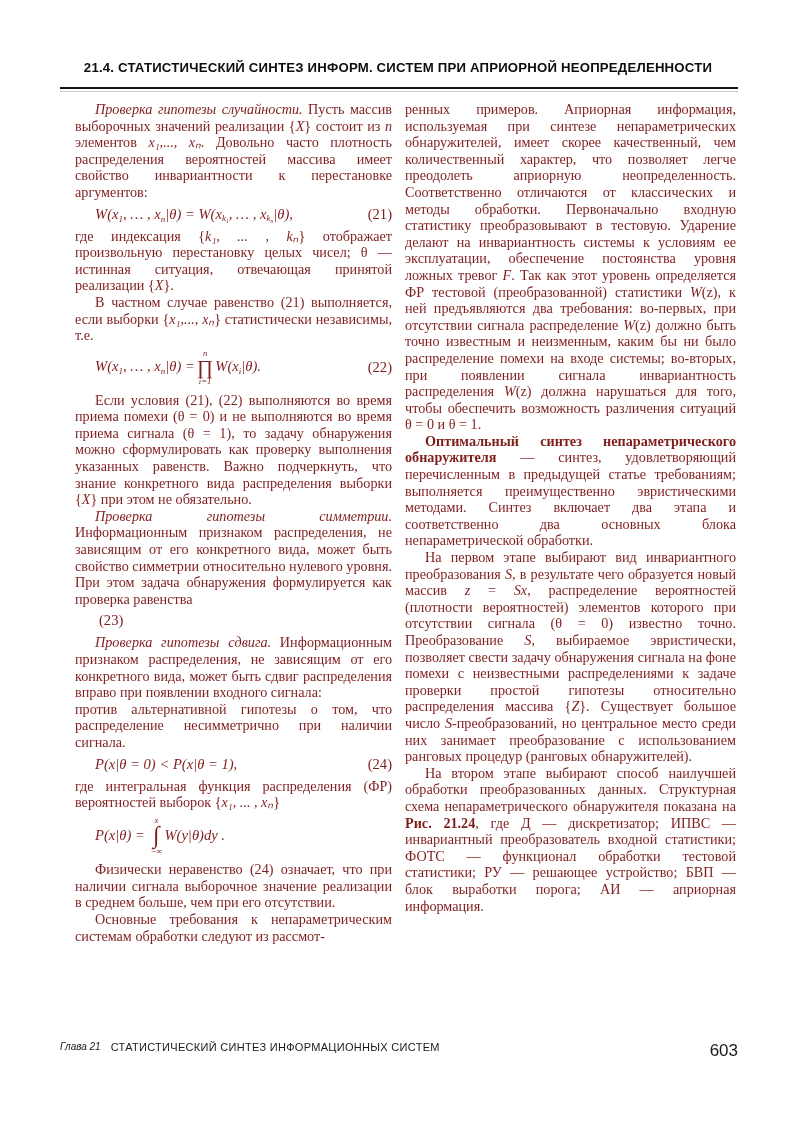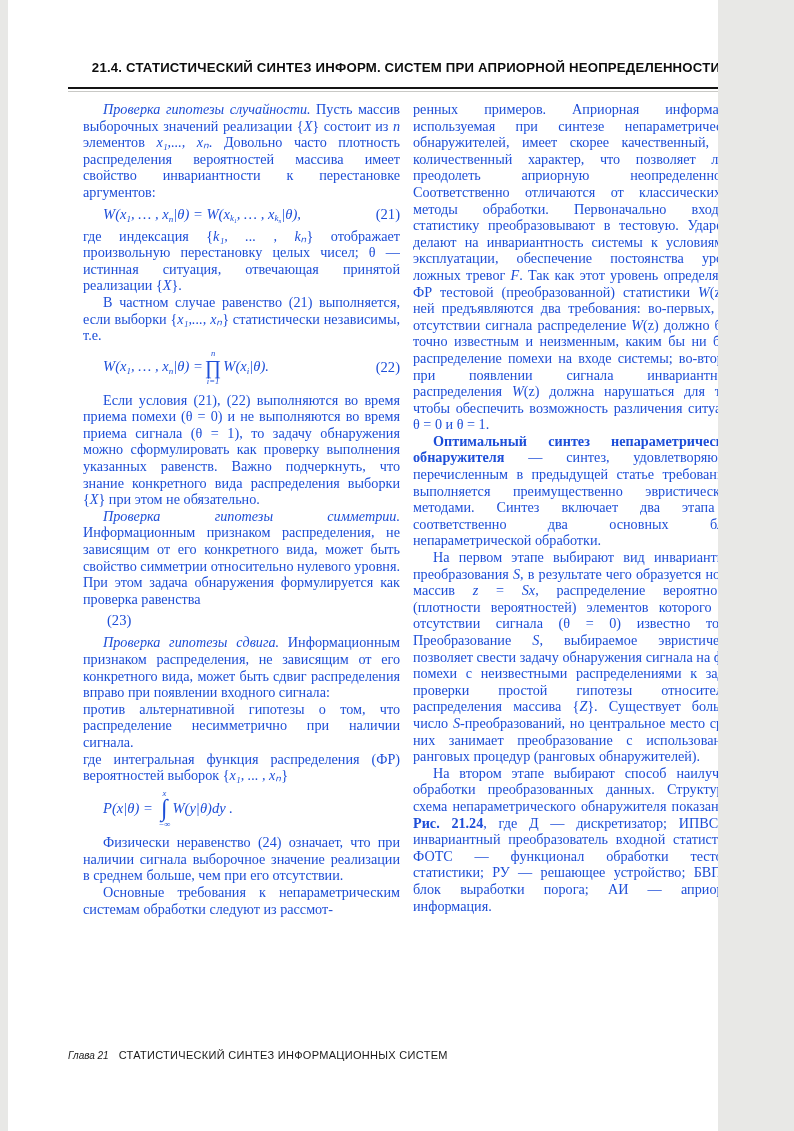--- a/index.html
+++ b/index.html
@@ -1,45 +1,45 @@
 <!DOCTYPE html>
 <html lang="ru"><head>
 <meta charset="utf-8">
 <style>
   html,body{margin:0;padding:0;background:#e8e8e6;}
-  #page{position:relative;width:710px;height:1131px;background:#ffffff;overflow:hidden;
-        font-family:"Liberation Serif", serif;color:#111;margin-left:8px;}
+  #page{position:relative;width:794px;height:1131px;background:#ffffff;overflow:hidden;
+        font-family:"Liberation Serif", serif;color:#111;}
   
   .hdr{position:absolute;top:60px;left:62px;width:672px;text-align:center;
        font-family:"Liberation Sans", sans-serif;font-weight:bold;font-size:13.2px;
        letter-spacing:0.2px;color:#0d0d0d;white-space:nowrap;}
   .hdr-rule{position:absolute;top:87px;left:60px;width:678px;height:2px;background:#141414;}
   .hdr-rule2{position:absolute;top:91px;left:60px;width:678px;height:1px;background:#c9c9c6;}
   
   .cols{position:absolute;top:101px;left:75px;width:661px;display:flex;gap:13px;}
-  .col{font-size:14.2px;line-height:16.6px;text-align:justify;color:#1d4ed8;}
+  .col{font-size:14.2px;line-height:16.6px;text-align:justify;color:#7f1d1d;}
   .col-left{width:317px;}
   .col-right{width:331px;}
   .para{margin:0;}
   .para.indent{text-indent:20px;}
   .it{font-style:italic;}
   .bd{font-weight:bold;}
   
   .formula{display:flex;align-items:center;margin:5px 0;padding-left:20px;
            font-style:italic;font-size:14.6px;line-height:normal;}
   .fbody{flex:1;text-align:left;white-space:nowrap;}
   .fnum{font-style:normal;margin-left:4px;}
   sub{font-size:62%;vertical-align:-0.28em;line-height:0;}
   .mstack{display:inline-flex;flex-direction:column;align-items:center;
           vertical-align:middle;line-height:1;margin:0 2px;}
   .mlim{font-size:8.6px;line-height:1.1;}
   .msym{font-size:20px;line-height:0.95;font-style:normal;}
   .msym.mint{font-size:24px;line-height:0.9;}
   
-  .ftr{position:absolute;top:1041px;left:60px;width:678px;display:flex;align-items:flex-end;
+  .ftr{position:absolute;top:1041px;left:60px;width:678px;display:flex;align-items:flex-start;
        font-family:"Liberation Sans", sans-serif;color:#1a1a1a;}
   .f-chapter{font-style:italic;font-size:10px;}
   .f-title{font-size:11px;margin-left:10px;letter-spacing:0.3px;}
   .f-page{margin-left:auto;font-size:17px;}
 </style>
 </head>
 <body>
 
 <div id="page">
   <div class="hdr">21.4. СТАТИСТИЧЕСКИЙ СИНТЕЗ ИНФОРМ. СИСТЕМ ПРИ АПРИОРНОЙ НЕОПРЕДЕЛЕННОСТИ</div>
@@ -63,20 +63,24 @@
             </span>W(x<sub>i</sub>|θ).</span>
           <span class="fnum">(22)</span>
         </div>
         <div class="para indent"><span class="">Если условия (21), (22) выполняются во время приема помехи (θ = 0) и не выполняются во время приема сигнала (θ = 1), то задачу обнаружения можно сформулировать как проверку выполнения указанных равенств. Важно подчеркнуть, что знание конкретного вида распределения выборки {</span><span class="it">X</span><span class="">} при этом не обязательно.</span></div>
         <div class="para indent"><span class="it">Проверка гипотезы симметрии.</span><span class=""> Информационным признаком распределения, не зависящим от его конкретного вида, может быть свойство симметрии относительно нулевого уровня. При этом задача обнаружения формулируется как проверка равенства</span></div>
         <div class="formula">
           <span class="fnum">(23)</span>
         </div>
         <div class="para indent"><span class="it">Проверка гипотезы сдвига.</span><span class=""> Информационным признаком распределения, не зависящим от его конкретного вида, может быть сдвиг распределения вправо при появлении входного сигнала:</span></div>
         <div class="para"><span class="">против альтернативной гипотезы о том, что распределение несимметрично при наличии сигнала.</span></div>
+        <div class="formula">
+          <span class="fbody">P(x|θ = 0) &lt; P(x|θ = 1),</span>
+          <span class="fnum">(24)</span>
+        </div>
         <div class="para"><span class="">где интегральная функция распределения (ФР) вероятностей выборок {</span><span class="it">x₁, ... , xₙ</span><span class="">}</span></div>
         <div class="formula">
           <span class="fbody">P(x|θ) = <span class="mstack">
               <span class="mlim">x</span>
               <span class="msym mint">∫</span>
               <span class="mlim">−∞</span>
             </span>W(y|θ)dy .</span>
         </div>
         <div class="para indent"><span class="">Физически неравенство (24) означает, что при наличии сигнала выборочное значение реализации в среднем больше, чем при его отсутствии.</span></div>
         <div class="para indent"><span class="">Основные требования к непараметрическим системам обработки следуют из рассмот-</span></div>

